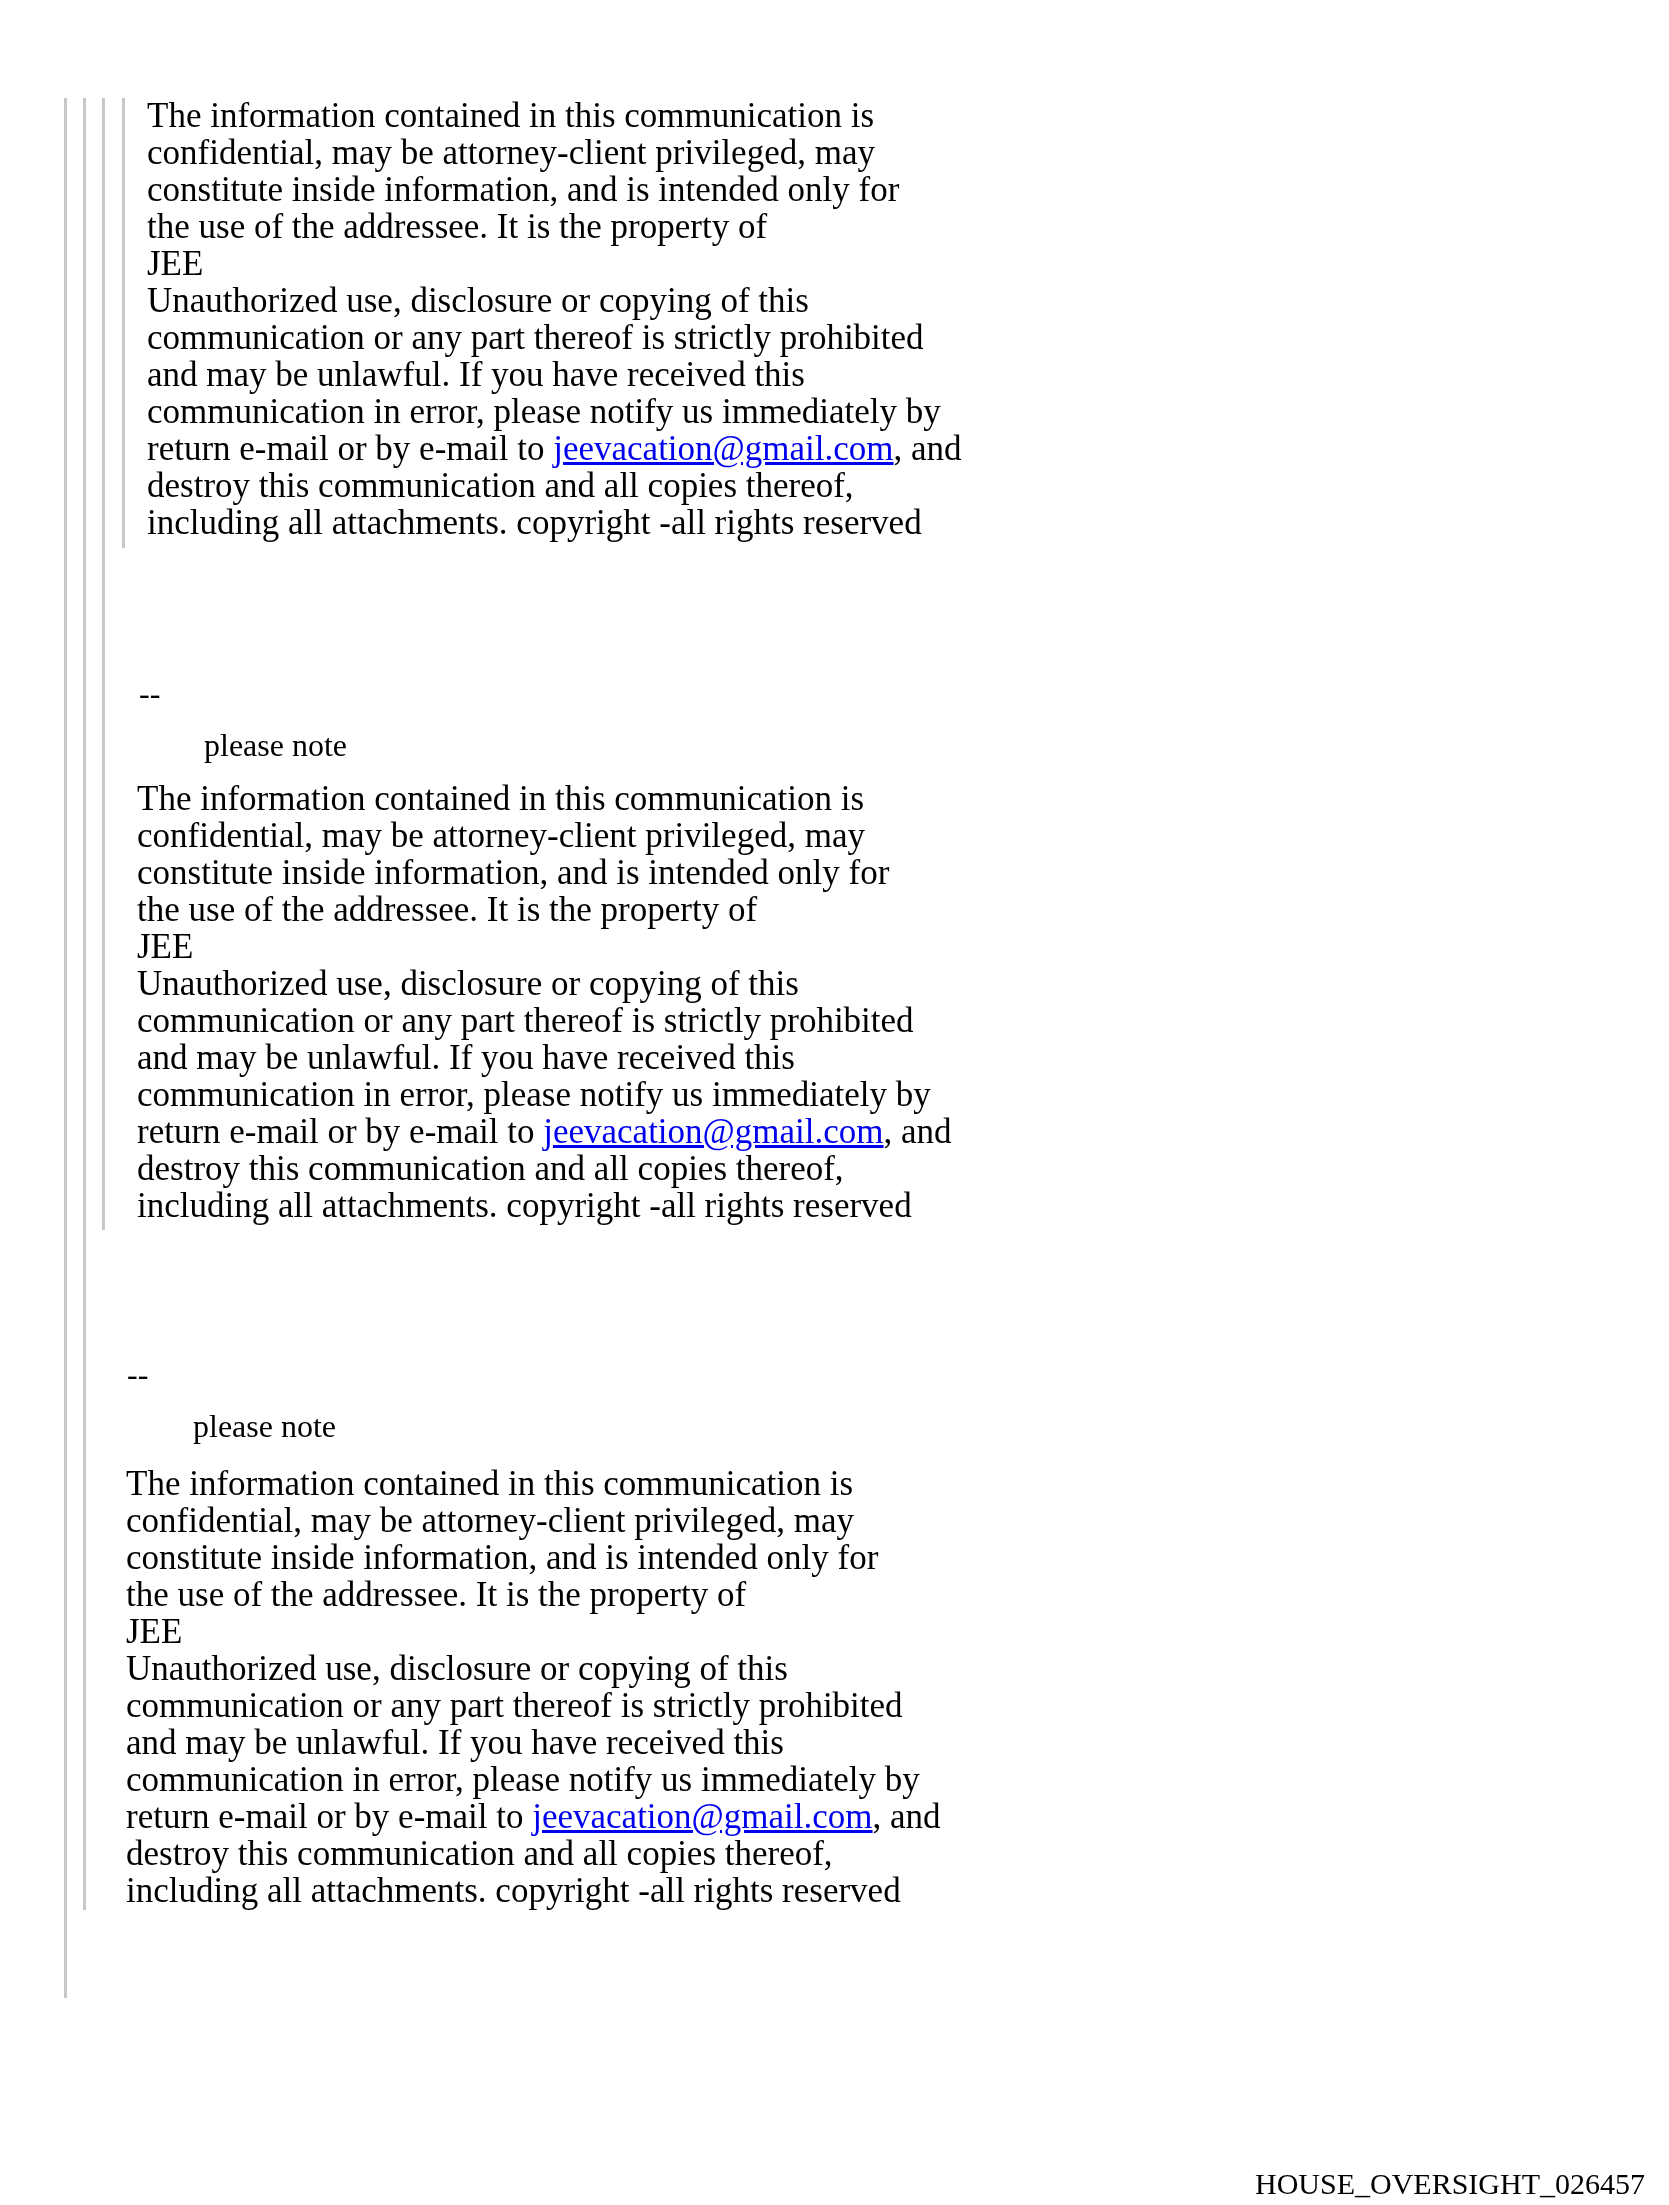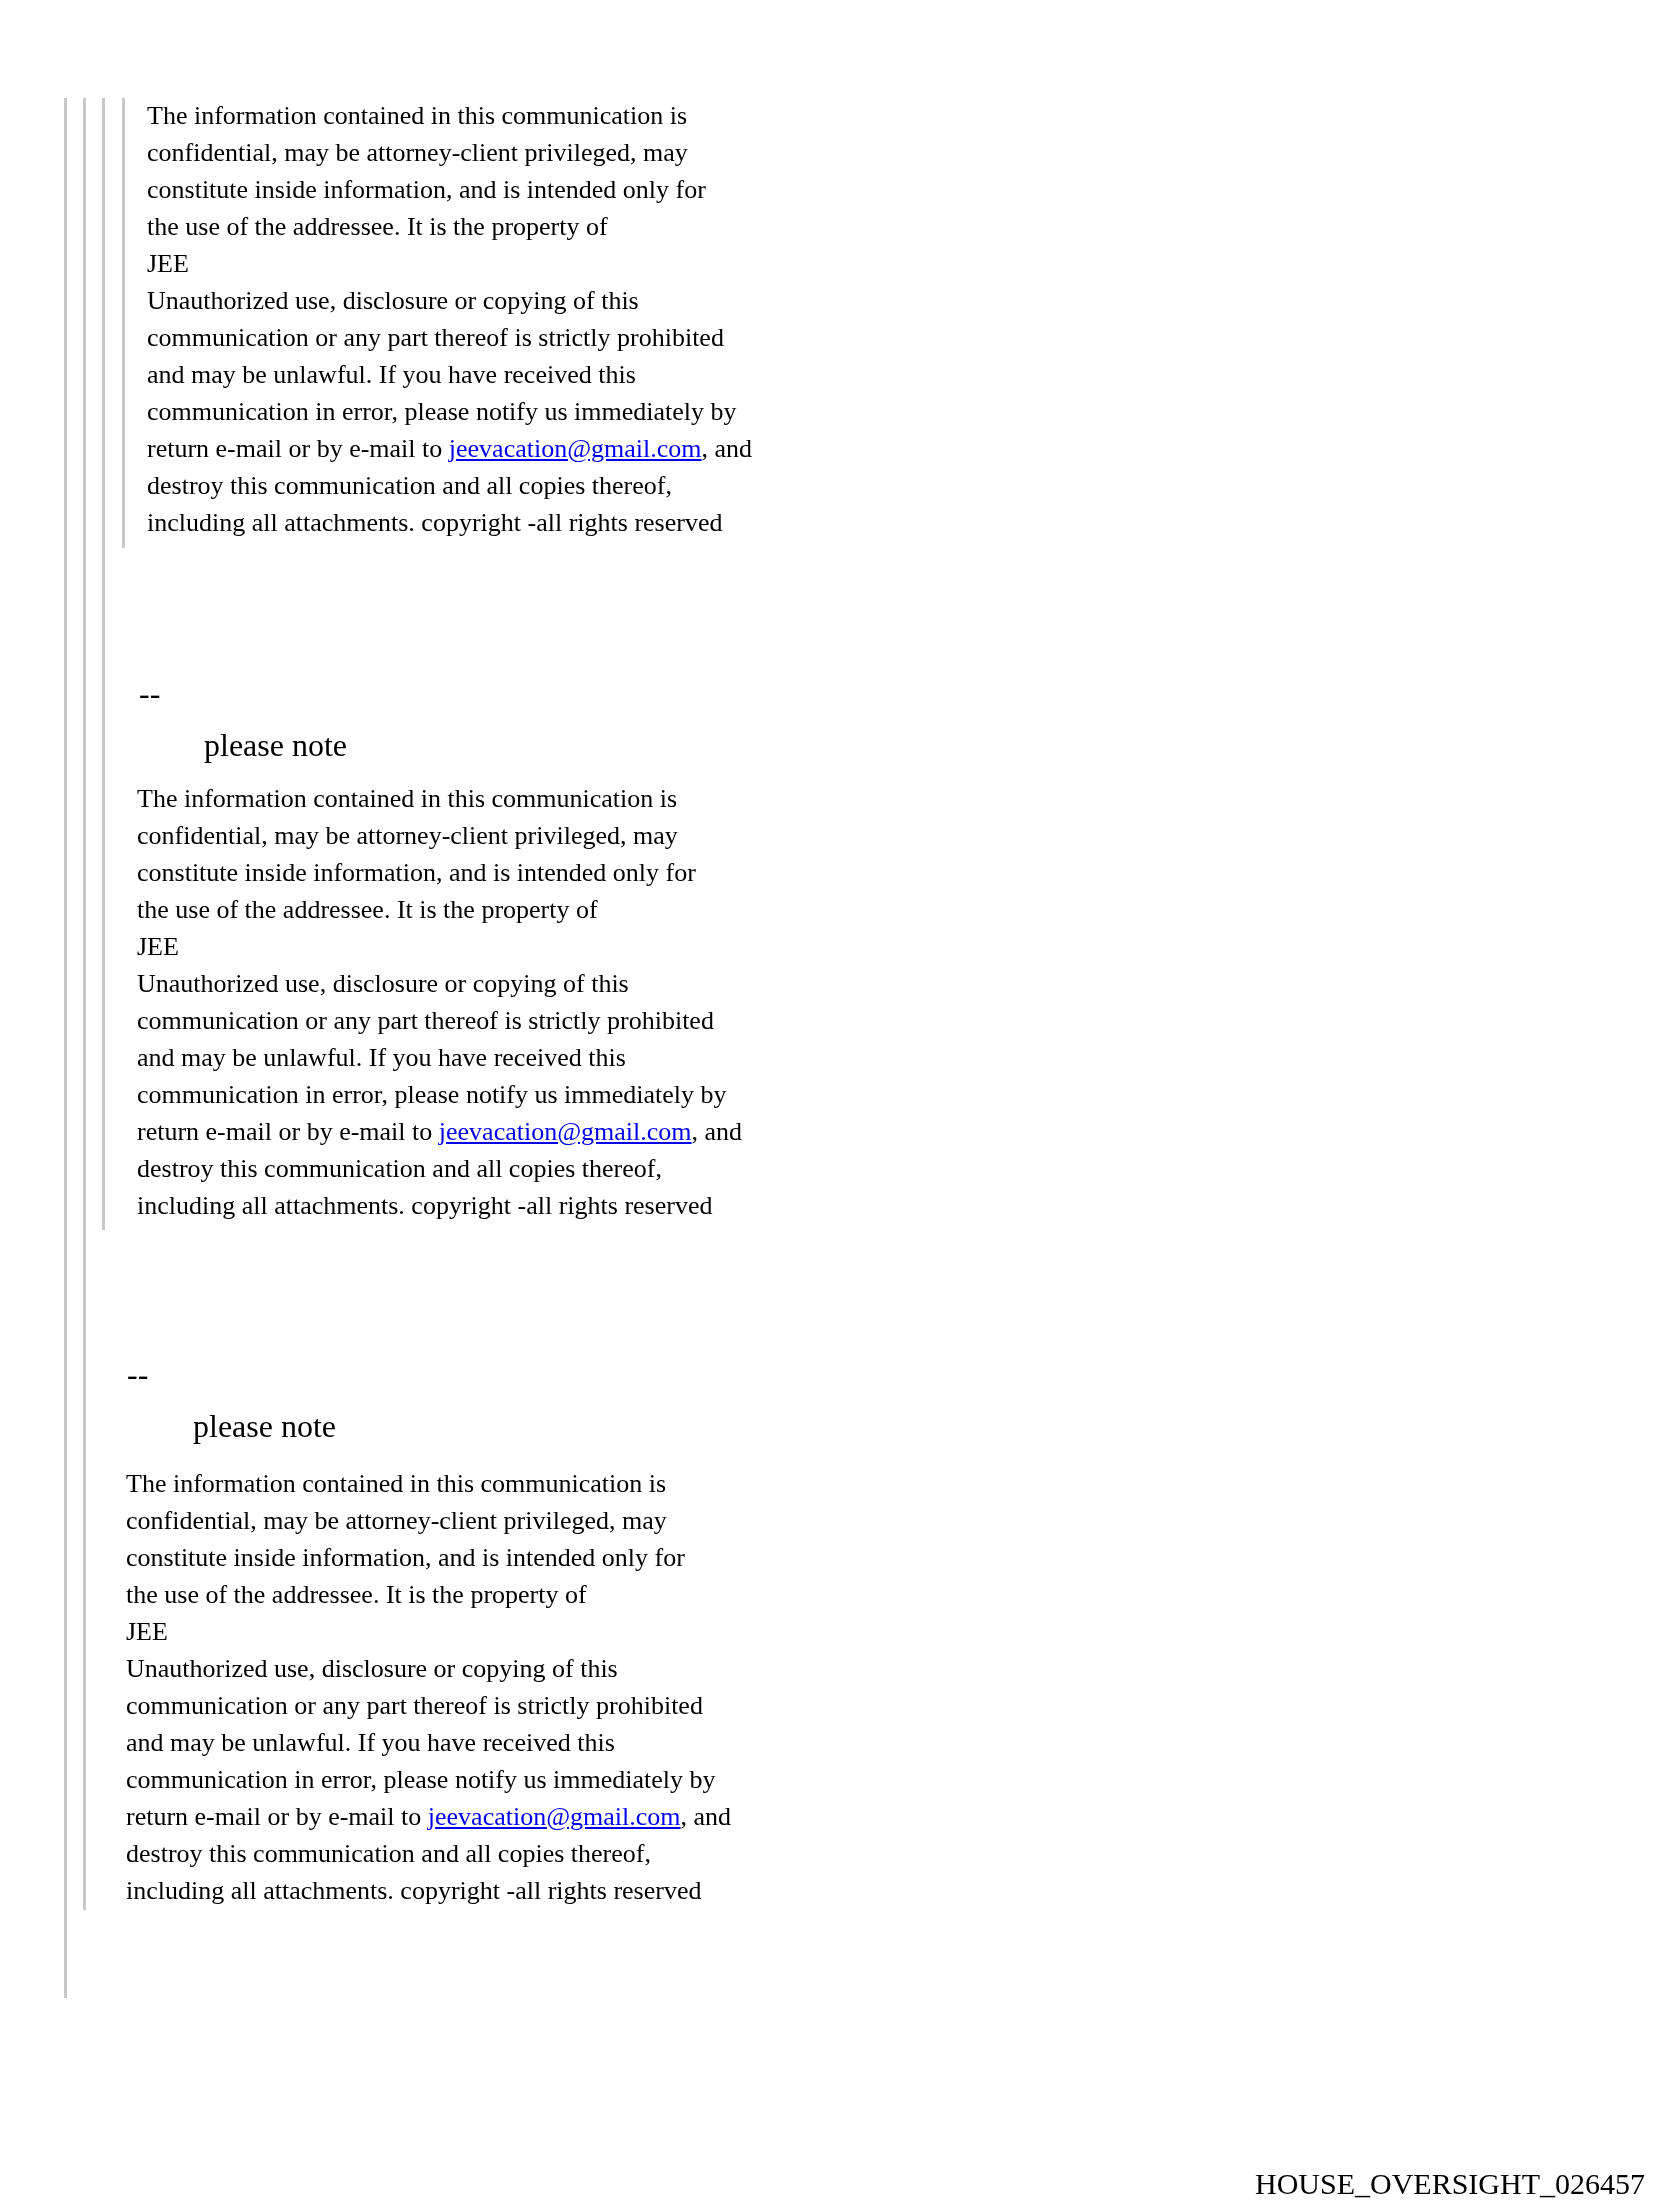--- a/index.html
+++ b/index.html
@@ -22,21 +22,21 @@
     background: #c8c8c8;
   }
   #bar1 { left: 64px;  top: 98px; height: 1900px; }
   #bar2 { left: 83px; top: 98px; height: 1812px; }
   #bar3 { left: 102px; top: 98px; height: 1132px; }
   #bar4 { left: 122px; top: 98px; height: 450px;  }
 
   
   .disc {
     position: absolute;
-    font-size: 26px;
+    font-size: 35px;
     line-height: 37px;
     white-space: nowrap;
   }
   #block1 { left: 147px; top: 97px;  }
   #block2 { left: 137px; top: 780px; }
   #block3 { left: 126px; top: 1465px; }
 
   .line { height: 37px; }
 
   a.mail {

